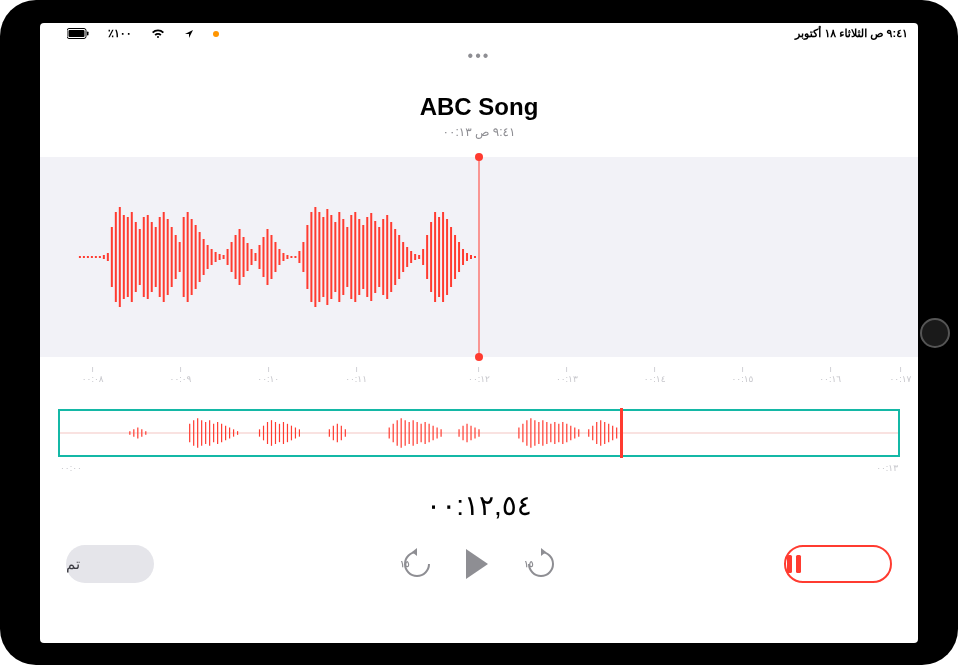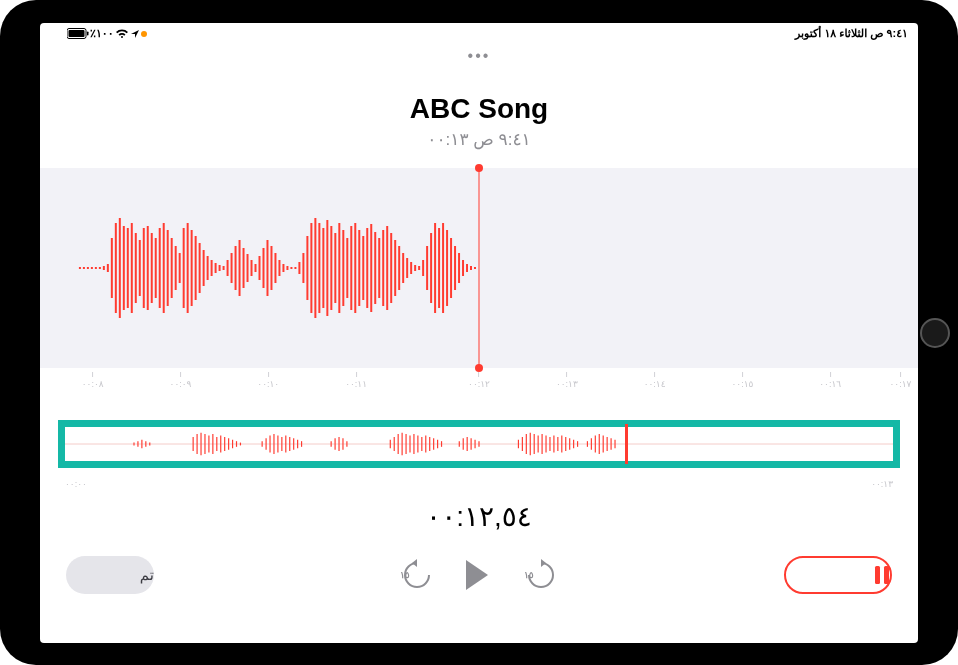--- a/index.html
+++ b/index.html
@@ -33,32 +33,32 @@
       display: flex; flex-direction: column;
     }
     .status-bar {
       height: 20px;
       display: flex; align-items: center; justify-content: space-between;
       padding: 2px 10px 0 10px;
       font-size: 11px; font-weight: 600;
       direction: rtl;
     }
     .status-right { display: flex; gap: 4px; }
-    .status-left  { display: flex; align-items: center; gap: 1px; direction: ltr; padding-left: 17px; }
+    .status-left  { display: flex; align-items: center; gap: 19px; direction: ltr; padding-left: 17px; }
     .dot-orange   { width: 6px; height: 6px; background: #ff9500; border-radius: 50%; }
     .wifi-icon svg, .battery-icon svg, .loc-icon svg { display: block; }
     .more-dots {
       position: absolute; top: 24px; left: 50%; transform: translateX(-50%);
       color: #8e8e93; letter-spacing: 2px; font-size: 16px;
     }
     .header {
       text-align: center; margin-top: 50px;
     }
-    .title { font-size: 28px; font-weight: 700; }
-    .subtitle { font-size: 17px; color: #8e8e93; margin-top: 4px; direction: rtl; }
+    .title { font-size: 24px; font-weight: 700; }
+    .subtitle { font-size: 12px; color: #8e8e93; margin-top: 4px; direction: rtl; }
     .wave-main {
       margin-top: 18px;
       height: 200px;
       background: #f2f2f7;
       position: relative;
       width: 100%;
     }
     .playhead-top, .playhead-bot {
       position: absolute; left: 50%;
       width: 8px; height: 8px; background: #ff3b30; border-radius: 50%;
@@ -69,30 +69,30 @@
     .playhead-line {
       position: absolute; left: 50%; top: 0; bottom: 0;
       width: 1px; background: #ff3b30; transform: translateX(-50%);
     }
     .wave-main svg { position: absolute; inset: 0; width: 100%; height: 100%; }
     .timeline-ticks {
       height: 28px; position: relative;
       font-size: 9px; color: #c7c7cc;
     }
     .timeline-ticks .tick {
-      position: absolute; top: 4px; transform: translateX(-50%);
+      position: absolute; top: 10px; transform: translateX(-50%);
       display: flex; flex-direction: column; align-items: center; gap: 2px;
     }
     .timeline-ticks .tick::before {
       content: ""; width: 1px; height: 5px; background: #d1d1d6;
     }
     .overview {
       margin: 24px 18px 0 18px;
       height: 48px;
-      border: 7px solid #14b8a6;
+      border: 2px solid #14b8a6;
       position: relative;
       background: #fff;
     }
     .overview svg { position: absolute; inset: 0; width: 100%; height: 100%; }
     .overview .ov-playhead {
       position: absolute; top: -3px; bottom: -3px;
       width: 3px; background: #ff3b30;
     }
     .ov-time-l, .ov-time-r {
       position: absolute; top: 52px; font-size: 9px; color: #c7c7cc;
@@ -108,21 +108,21 @@
     }
     .controls {
       display: flex; align-items: center; justify-content: center;
       gap: 28px;
       margin-top: 14px;
       position: relative;
       height: 56px;
     }
     .pill {
       height: 38px; border-radius: 19px;
-      display: flex; align-items: center; justify-content: flex-end;
+      display: flex; align-items: center; justify-content: flex-start;
       font-size: 15px;
     }
     .done-btn {
       position: absolute; left: 26px;
       width: 88px; background: #e5e5ea; color: #3c3c43;
     }
     .pause-btn {
       position: absolute; right: 26px;
       width: 108px; background: #fff; border: 2px solid #ff3b30;
     }

